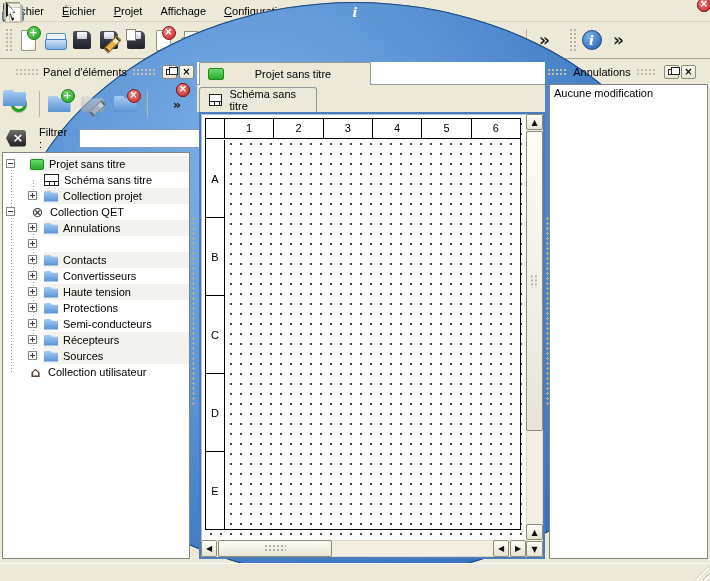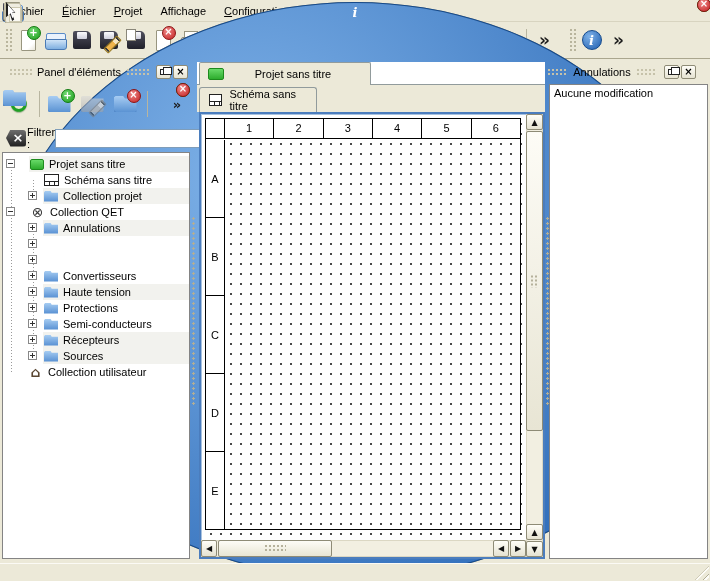--- a/index.html
+++ b/index.html
@@ -99,30 +99,30 @@
       background-image:radial-gradient(circle,#c6c2aa 1px,transparent 1.3px); background-size:4px 4px; }
   .dt-label { white-space:nowrap; }
   .dock-btn { width:15px; height:14px; margin-left:2px; border:1px solid #8e8b76; border-radius:2px;
       background:linear-gradient(#fffef8,#e6e3d2); display:flex; align-items:center; justify-content:center;
       font:bold 10px/1 "DejaVu Sans",sans-serif; }
   .ic-float { width:7px; height:6px; border:1px solid #222; background:#fff; position:relative; }
   .ic-float::before { content:""; position:absolute; left:2px; top:-3px; width:7px; height:6px;
       border:1px solid #222; background:#fff; }
 
   
-  .lp-title { left:2px; top:2px; width:188px; }
+  .lp-title { left:8px; top:2px; width:188px; }
   .lp-toolbar { position:absolute; left:2px; top:24px; width:188px; height:40px; display:flex; align-items:center; }
   .ptb .tb-btn { width:33px; height:36px; }
   .ptb .tbico { width:28px; height:28px; }
   .ptb .tb-cell.sep { height:32px; }
   .ptb .b-plus::after, .ptb .b-xred::after { right:0; top:-1px; }
   .ptb .tb-btn.o-pencil::after { right:2px; bottom:9px; }
   .lp-overflow { margin-left:auto; margin-right:4px; }
   .lp-filter { position:absolute; left:2px; top:66px; width:188px; height:24px;
-      display:flex; align-items:center; gap:0; padding:0 3px; }
+      display:flex; align-items:center; gap:12px; padding:0 3px; }
   .filter-btn { width:24px; height:21px; border:1px solid transparent; background:transparent;
       display:flex; align-items:center; justify-content:center; }
   .filter-input { flex:1; height:19px; border:1px solid #7f9db9; background:#fff;
       font:11px "Liberation Sans",sans-serif; padding:0 3px; }
 
   
   .lp-tree { position:absolute; left:2px; top:92px; width:188px; bottom:4px;
       background:#fff; border:1px solid #848484; overflow:hidden; padding-top:3px; position:absolute; }
   .tree-row { display:flex; align-items:center; height:16px; position:relative; }
   .branch { position:relative; height:16px; flex-shrink:0; }
@@ -543,20 +543,24 @@
           <div class="tree-row d1">
             <span class="branch exp-plus">
               <span class="exp"></span>
             </span>
           </div>
 
           <div class="tree-row alt d1">
             <span class="branch exp-plus">
               <span class="exp"></span>
             </span>
+            <span class="rowfill">
+              <span class="ticon ti-folder-blue"></span>
+              <span class="tlabel">Contacts</span>
+            </span>
           </div>
 
           <div class="tree-row d1">
             <span class="branch exp-plus">
               <span class="exp"></span>
             </span>
             <span class="rowfill">
               <span class="ticon ti-folder-blue"></span>
               <span class="tlabel">Convertisseurs</span>
             </span>

